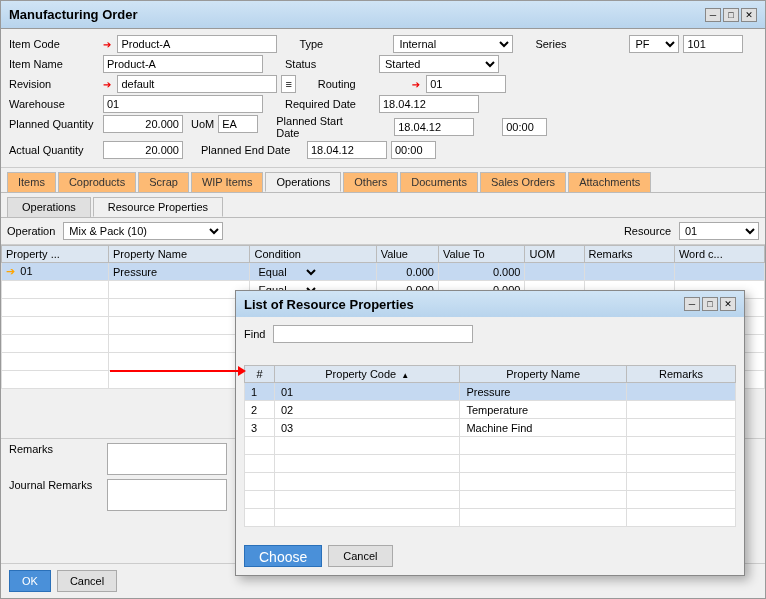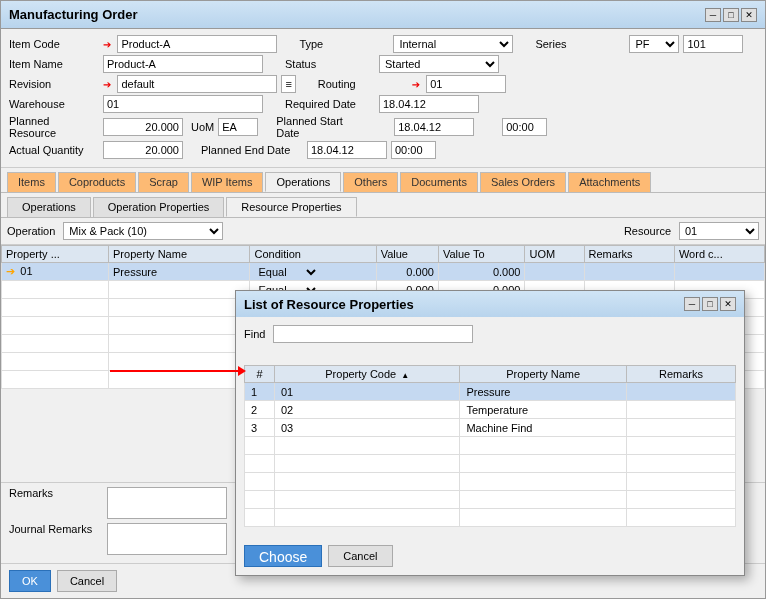--- a/index.html
+++ b/index.html
@@ -33,21 +33,21 @@
     .grid { width: 100%; border-collapse: collapse; }
     .grid th { background: #dce6f1; border: 1px solid #bbb; padding: 2px 4px; text-align: left; font-weight: normal; color: #000; }
     .grid td { border: 1px solid #ddd; padding: 1px 4px; height: 18px; background: #fff; }
     .grid tr.selected td { background: #c5d9f1; }
 
     .bottom-area { padding: 4px 8px; border-top: 1px solid #ccc; }
     .remarks-row { display: flex; align-items: flex-start; gap: 8px; margin-bottom: 4px; }
     .remarks-label { width: 90px; }
     .remarks-box { border: 1px solid #aaa; background: #fff; width: 120px; height: 32px; }
 
-    .action-bar { padding: 6px 8px; border-top: 1px solid #ccc; display: flex; gap: 6px; }
+    .action-bar { padding: 6px 8px; border-top: 1px solid #ccc; display: flex; gap: 6px; margin-top: 44px; }
     .btn-ok { background: #4a90d9; color: #fff; border: 1px solid #2a70b9; padding: 3px 12px; cursor: pointer; font-size: 11px; height: 22px; }
     .btn-cancel-main { background: #e0e0e0; border: 1px solid #aaa; padding: 3px 12px; cursor: pointer; font-size: 11px; height: 22px; }
     .dialog { position: absolute; top: 290px; left: 235px; width: 510px; background: #f0f0f0; border: 1px solid #888; box-shadow: 4px 4px 10px rgba(0,0,0,0.3); pointer-events: all; }
     .dialog-title { background: linear-gradient(to bottom, #d0e4f5, #b8d4ed); padding: 4px 8px; display: flex; align-items: center; justify-content: space-between; height: 26px; }
     .dialog-title-text { font-size: 13px; font-weight: bold; }
     .dialog-title-btns { display: flex; gap: 2px; }
     .dialog-content { padding: 8px; }
     .find-row { display: flex; align-items: center; gap: 8px; margin-bottom: 22px; }
     .find-input { border: 1px solid #aaa; height: 18px; width: 200px; background: #fff; padding: 1px 3px; }
     .list-table { width: 100%; border-collapse: collapse; margin-bottom: 6px; }
@@ -125,21 +125,21 @@
         <span class="form-label">Warehouse</span>
         <input class="form-input form-input-md" value="01" style="">
       </div>
       <div class="form-group" style="margin-left:10px;">
         <span class="form-label">Required Date</span>
         <input class="form-input" style="width: 100px;" value="18.04.12">
       </div>
     </div>
     <div class="form-row">
       <div class="form-group">
-        <span class="form-label">Planned Resource</span>
+        <span class="form-label">Planned Quantity</span>
         <input class="form-input" style="width: 80px; text-align: right;" value="20.000">
         <span style="margin-left:4px;">UoM</span>
         <input class="form-input" style="width: 40px;" value="EA">
       </div>
       <div class="form-group" style="margin-left:6px;gap:28px;">
         <span class="form-label">Planned Start Date</span>
         <input class="form-input" style="width: 80px;" value="18.04.12">
         <input class="form-input" style="width: 45px;" value="00:00">
       </div>
     </div>
@@ -165,21 +165,20 @@
     <div class="tab">Others</div>
     <div class="tab">Documents</div>
     <div class="tab">Sales Orders</div>
     <div class="tab">Attachments</div>
   </div>
 
   <div class="main-content">
 
     <div class="sub-tabs">
       <div class="sub-tab">Operations</div>
-      <div class="sub-tab">Operation Properties</div>
       <div class="sub-tab active">Resource Properties</div>
     </div>
 
     <div class="operation-bar">
       <span class="op-label">Operation</span>
       <select class="form-select" style="width:160px;"><option>Mix &amp; Pack (10)</option></select>
       <span style="flex:1;"></span>
       <span>Resource</span>
       <select class="form-select" style="width:80px;"><option>01</option></select>
     </div>

